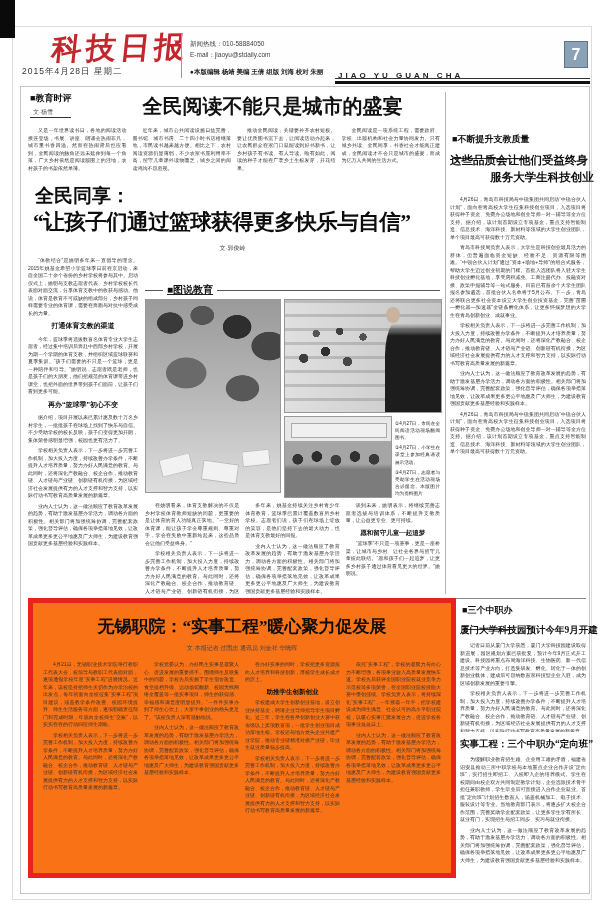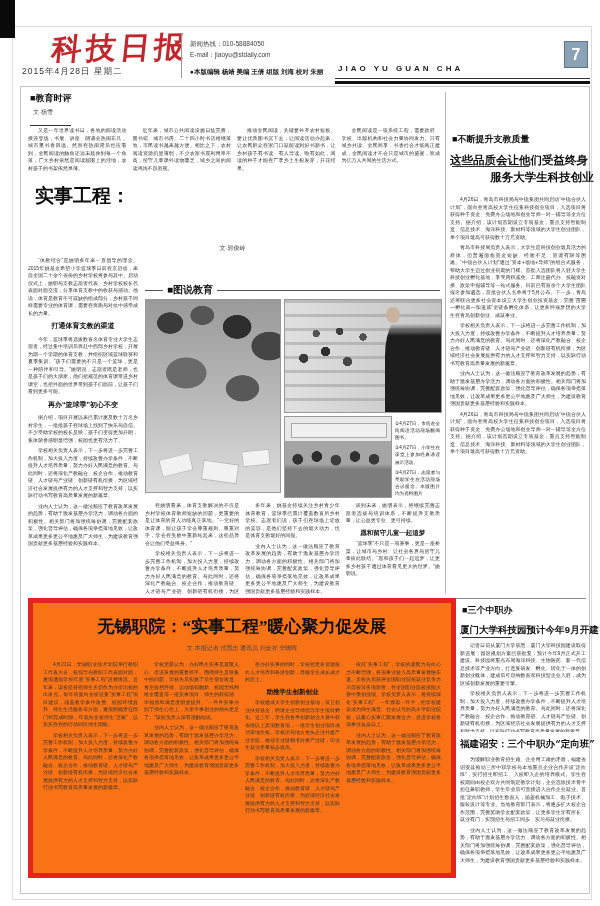--- a/index.html
+++ b/index.html
@@ -26,29 +26,29 @@
   .dateline{font-size:8.5px;color:#333;letter-spacing:1px;white-space:nowrap;}
   .mini{font-size:6.5px;color:#444;white-space:nowrap;}
   .staffline{font-size:6.5px;color:#222;font-weight:bold;white-space:nowrap;}
   .pinyin{font-size:8px;font-weight:bold;letter-spacing:3px;color:#222;white-space:nowrap;}
   .section-title{font-size:28px;font-weight:900;color:var(--ink);letter-spacing:2px;white-space:nowrap;}
   .pagebox{width:22px;height:25px;background:var(--page-box-blue);color:#fff;
     font-weight:900;font-size:16px;text-align:center;line-height:25px;border:1px solid #5f7487;}
 
   
   .tag{font-size:9px;font-weight:900;color:#111;border-bottom:1px solid #333;
-    padding-bottom:20px;white-space:nowrap;}
+    padding-bottom:12px;white-space:nowrap;}
   .author{font-size:6px;color:#555;white-space:nowrap;}
 
   
   .h-commentary{font-size:20px;font-weight:900;color:#111;text-align:center;white-space:nowrap;}
   .h-kicker{font-size:19px;font-weight:900;color:#0d0d0d;white-space:nowrap;}
   .h-feature{font-size:21.5px;font-weight:900;color:#0d0d0d;white-space:nowrap;letter-spacing:-0.5px;}
   .h-side{font-size:11.5px;font-weight:900;text-align:center;color:#111;white-space:nowrap;}
-  .h-express{font-size:9.5px;font-weight:900;text-align:center;color:#111;white-space:nowrap;font-family:Liberation Mono, monospace;}
+  .h-express{font-size:9.5px;font-weight:900;text-align:center;color:#111;white-space:nowrap;}
   .h-boxed{font-size:17px;font-weight:900;text-align:center;color:#0d0d0d;white-space:nowrap;}
   .byline{font-size:6px;color:#444;text-align:center;}
 
   
   .micro{font-size:5px;line-height:1.5;text-align:justify;color:#333;overflow:hidden;}
   .micro p{margin:0 0 3px 0;text-indent:2em;}
   .cols{display:flex;gap:6px;}
   .cols>div{flex:1;overflow:hidden;}
   .subhead{font-weight:bold;font-size:7px;text-align:center;margin:4px 0;color:#111;text-indent:0;}
   .subhead-s{font-weight:bold;font-size:6.5px;text-align:center;margin:3px 0;color:#111;text-indent:0;}
@@ -107,59 +107,61 @@
 
   <div class="abs corner" style="left:0;top:0;width:15px;height:38px;"></div>
 
   <div class="abs logo" style="left:52px;top:28px;">科技日报</div>
   <div class="abs dateline" style="left:22px;top:66px;">2015年4月28日 星期二</div>
   <div class="abs" style="left:181px;top:34px;width:1px;height:44px;background:#999;"></div>
   <div class="abs mini" style="left:190px;top:40px;">新闻热线：010-58884050</div>
   <div class="abs mini" style="left:190px;top:51px;">E-mail：jiaoyu@stdaily.com</div>
   <div class="abs staffline" style="left:190px;top:68px;">●本版编辑 杨靖  美编 王倩  组版 刘海  校对 朱丽</div>
 
-  <div class="abs pinyin" style="left:338px;top:64px;">JIAO YU GUAN CHA</div>
+  <div class="abs pinyin" style="left:338px;top:71px;">JIAO YU GUAN CHA</div>
   <div class="abs pagebox" style="left:564px;top:41px;">7</div>
   <div class="abs" style="left:335px;top:78px;width:255px;height:1px;background:#333;"></div>
   <div class="abs" style="left:335px;top:81px;width:255px;height:3px;background:#111;"></div>
 
   <div class="abs contentbox" style="left:20px;top:86px;width:568px;height:806px;"></div>
   <div class="abs vrule" style="left:445px;top:92px;height:502px;"></div>
 
   <div class="abs tag" style="left:30px;top:92px;">■教育时评</div>
   <div class="abs author" style="left:33px;top:108px;">文·杨雪</div>
+  <div class="abs h-commentary serif" style="left:105px;top:93px;width:335px;">全民阅读不能只是城市的盛宴</div>
   <div class="abs cols micro" style="left:28px;top:127px;width:412px;height:52px;">
     <div>
         <p>又是一年世界读书日，各地的阅读活动接连登场，书展、讲座、朗诵会热闹非凡，城市里书香四溢。然而在热闹背后也应看到，全民阅读的触角还远未延伸到每一个角落，广大乡村依然是阅读版图上的洼地，农村孩子的书架依然单薄。</p>
       </div>
     <div>
         <p>近年来，城市公共阅读设施日益完善，图书馆、城市书房、二十四小时书店相继落地，市民读书越来越方便。相比之下，农村阅读资源仍显薄弱，不少农家书屋利用率不高，留守儿童课外读物匮乏，城乡之间的阅读鸿沟不容忽视。</p>
       </div>
     <div>
         <p>推动全民阅读，关键要补齐农村短板。要让优质图书沉下去，让阅读活动办起来，让农民群众在家门口就能读到好书新书，让乡村孩子有书读、有人导读。唯有如此，阅读的种子才能在广袤乡土生根发芽，开花结果。</p>
       </div>
     <div>
         <p>全民阅读是一项系统工程，需要政府、学校、出版机构和社会力量协同发力。只有城乡共读、全民同享，书香社会才能真正建成，全民阅读才不会只是城市的盛宴，而成为亿万人共同的生活方式。</p>
       </div>
   </div>
 
-  <div class="abs h-kicker serif" style="left:35px;top:183px;">实事工程：</div>
+  <div class="abs h-kicker serif" style="left:35px;top:183px;">全民同享：</div>
+  <div class="abs h-feature serif" style="left:33px;top:207px;">“让孩子们通过篮球获得更多快乐与自信”</div>
   <div class="abs byline" style="left:25px;top:244px;width:415px;">文·郭俊岭</div>
 
   <div class="abs micro" style="left:28px;top:257px;width:110px;height:351px;">
     <p>“体教结合”是姚明多年来一直倡导的理念。2015年姚基金希望小学篮球季日前在京启动，来自全国二十余个省份的乡村学校将参与其中。启动仪式上，姚明与支教志愿者代表、乡村学校校长代表面对面交流，分享体育支教中的收获与感动。他说，体育是教育不可或缺的组成部分，乡村孩子同样需要专业的体育课，需要在奔跑与对抗中感受成长的力量。</p>
     <div class="subhead">打通体育支教的渠道</div>
     <p>今年，篮球季将选拔数百名体育专业大学生志愿者，经过集中培训后奔赴中西部乡村学校，开展为期一个学期的体育支教，并组织区域篮球联赛和夏季集训。“孩子们需要的不只是一个篮球，更是一种陪伴和引导。”姚明说，志愿者既是老师，也是孩子们的大朋友，他们把规范的体育课带进乡村课堂，也把外面的世界带到孩子们面前，让孩子们看到更多可能。</p>
     <div class="subhead">再办“篮球季”初心不变</div>
     <p>据介绍，项目开展以来已累计惠及数十万名乡村学生，一批批孩子在球场上找到了快乐与自信。不少受助学校的校长反映，孩子们变得更加开朗，集体荣誉感明显增强，校园也更有活力了。</p>
     <p>学校相关负责人表示，下一步将进一步完善工作机制，加大投入力度，持续改善办学条件，不断提升人才培养质量，努力办好人民满意的教育。与此同时，还将深化产教融合、校企合作，推动教育链、人才链与产业链、创新链有机衔接，为区域经济社会发展提供有力的人才支撑和智力支持，以实际行动书写教育高质量发展的新篇章。</p>
     <p>业内人士认为，这一做法顺应了教育改革发展的趋势，有助于激发基层办学活力，调动各方面的积极性。相关部门将加强统筹协调，完善配套政策，强化督导评估，确保各项举措落地见效，让改革成果更多更公平地惠及广大师生，为建设教育强国贡献更多基层经验和实践样本。</p>
   </div>
 
-  <div class="abs" style="left:145px;top:283px;width:295px;display:flex;align-items:center;">
+  <div class="abs" style="left:145px;top:283px;width:295px;display:flex;align-items:center;text-decoration:underline;">
     <div class="photoline" style="width:18px;"></div>
     <div class="phototag">■图说教育</div>
     <div class="photoline" style="flex:1;"></div>
   </div>
 
   <div class="abs photo photoL" style="left:145px;top:299px;width:134px;height:192px;">
     <div class="book" style="left:14px;bottom:18px;width:30px;height:16px;transform:rotate(-14deg);"></div>
     <div class="book" style="left:56px;bottom:10px;width:34px;height:18px;transform:rotate(8deg);"></div>
     <div class="book" style="left:96px;bottom:26px;width:26px;height:14px;transform:rotate(-6deg);"></div>
   </div>
@@ -205,21 +207,21 @@
     <p>4月26日，青岛市科技局与中锐集团共同启动“中锐合伙人计划”，面向在青高校大学生征集科技创业项目，入选项目将获得种子资金、免费办公场地和创业导师一对一辅导等全方位支持。据介绍，该计划首期设立专项基金，重点支持智能制造、信息技术、海洋科技、新材料等领域的大学生创业团队，单个项目最高可获得数十万元资助。</p>
   </div>
 
   <div class="abs hrule" style="left:448px;top:598px;width:138px;"></div>
   <div class="abs tag" style="left:462px;top:604px;">■三个中职办</div>
   <div class="abs h-express serif" style="left:460px;top:624px;width:126px;">厦门大学科技园预计今年9月开建</div>
   <div class="abs micro" style="left:460px;top:642px;width:126px;height:90px;">
     <p>记者日前从厦门大学获悉，厦门大学科技园建设取得新进展，园区规划方案已获批复，预计今年9月正式开工建设。科技园将重点布局海洋科技、生物医药、新一代信息技术等产业方向，打造集研发、孵化、转化于一体的创新创业载体，建成后可容纳数百家科技型企业入驻，成为区域创新发展的重要引擎。</p>
     <p>学校相关负责人表示，下一步将进一步完善工作机制，加大投入力度，持续改善办学条件，不断提升人才培养质量，努力办好人民满意的教育。与此同时，还将深化产教融合、校企合作，推动教育链、人才链与产业链、创新链有机衔接，为区域经济社会发展提供有力的人才支撑和智力支持，以实际行动书写教育高质量发展的新篇章。</p>
   </div>
-  <div class="abs h-express serif" style="left:460px;top:738px;width:126px;">福建诏安：三个中职办“定向班”</div>
+  <div class="abs h-express serif" style="left:460px;top:738px;width:126px;">实事工程：三个中职办“定向班”</div>
   <div class="abs micro" style="left:460px;top:756px;width:126px;height:128px;">
     <p>为缓解职业教育招生难、企业用工难的矛盾，福建省诏安县推动三所中职学校与本地重点企业合作开设“定向班”，实行招生即招工、入校即入企的培养模式。学生在校期间由校企双方共同制定教学计划，企业选派技术骨干担任兼职教师，学生毕业后可直接进入合作企业就业。首批“定向班”计划招生数百人，涵盖机械加工、电子技术、服装设计等专业。当地教育部门表示，将逐步扩大校企合作范围，完善奖助学金配套政策，让更多学生学有所长、就业有门，实现招生与招工同步、实习与就业衔接。</p>
     <p>业内人士认为，这一做法顺应了教育改革发展的趋势，有助于激发基层办学活力，调动各方面的积极性。相关部门将加强统筹协调，完善配套政策，强化督导评估，确保各项举措落地见效，让改革成果更多更公平地惠及广大师生，为建设教育强国贡献更多基层经验和实践样本。</p>
   </div>
 
   <div class="abs redbox" style="left:28px;top:598px;width:428px;height:280px;">
     <div class="h-boxed serif" style="margin-top:12px;">无锡职院：“实事工程”暖心聚力促发展</div>
     <div class="byline" style="margin-top:6px;">文·本报记者 过国忠 通讯员 刘金祥 华晓晖</div>
     <div class="cols micro" style="margin:8px 10px 0 10px;height:198px;">
       <div>

